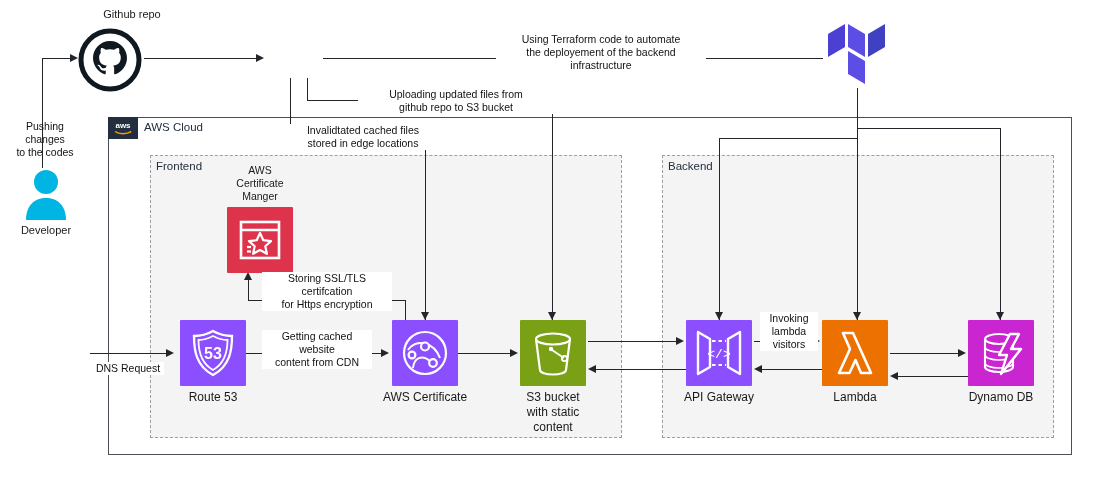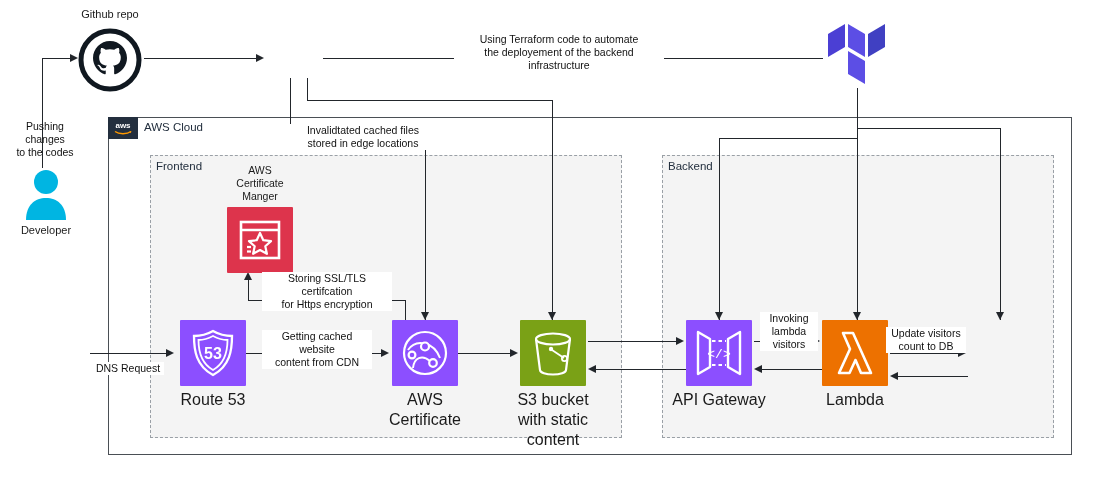--- a/index.html
+++ b/index.html
@@ -108,21 +108,21 @@
   .node-icon {
     width: 66px; height: 66px;
     border-radius: 1px;
     display: flex; align-items: center; justify-content: center;
     position: relative;
   }
   .node-caption {
     position: absolute;
     top: 70px; left: 50%;
     transform: translateX(-50%);
-    font-size: 16px;
+    font-size: 12px;
     color: #1a1a1a;
     text-align: center;
     line-height: 1.25;
     white-space: pre-line;
     width: 110px;
   }
   .node-toptitle {
     position: absolute;
     bottom: 70px; left: 50%;
     transform: translateX(-50%);
@@ -173,21 +173,21 @@
   <div class="group-title" style="left:156px; top:160px;">Frontend</div>
 
   <div class="group-box" style="left:662px; top:155px; width:392px; height:283px;"></div>
   <div class="group-title" style="left:668px; top:160px;">Backend</div>
 
   <div class="brand-node" style="left:78px; top:28px; width:64px; height:64px;">
     <svg width="64" height="64" viewBox="0 0 64 64">
       <circle cx="32" cy="32" r="29" fill="none" stroke="#101820" stroke-width="5"></circle>
       <path d="M32 13c-9.4 0-17 7.6-17 17 0 7.5 4.9 13.9 11.6 16.2 0.85 0.16 1.16-0.37 1.16-0.82 0-0.4-0.015-1.47-0.023-2.9-4.72 1.03-5.72-2.27-5.72-2.27-0.77-1.96-1.88-2.48-1.88-2.48-1.54-1.05 0.12-1.03 0.12-1.03 1.7 0.12 2.6 1.75 2.6 1.75 1.51 2.6 3.97 1.85 4.94 1.41 0.15-1.1 0.59-1.85 1.08-2.27-3.77-0.43-7.74-1.89-7.74-8.4 0-1.86 0.66-3.37 1.75-4.56-0.18-0.43-0.76-2.16 0.16-4.5 0 0 1.42-0.46 4.67 1.74a16.1 16.1 0 0 1 8.5 0c3.24-2.2 4.66-1.74 4.66-1.74 0.93 2.34 0.35 4.07 0.17 4.5 1.09 1.19 1.74 2.7 1.74 4.56 0 6.53-3.97 7.97-7.76 8.39 0.61 0.53 1.15 1.56 1.15 3.15 0 2.28-0.02 4.11-0.02 4.67 0 0.45 0.3 0.99 1.17 0.82C44.1 43.87 49 37.5 49 30c0-9.4-7.6-17-17-17z" fill="#101820"></path>
     </svg>
-    <div class="brand-caption" style="top:-20px;">Github repo</div>
+    <div class="brand-caption" style="top:-20px;margin-left:22px;">Github repo</div>
   </div>
 
 
   <div class="brand-node" style="left:826px; top:20px; width:62px; height:72px;">
     <svg width="62" height="72" viewBox="0 0 62 72">
 
       <polygon points="2,14 19,4 19,27 2,37" fill="#4b3fd4"></polygon>
 
       <polygon points="22,4 39,14 39,37 22,27" fill="#5c4ee5"></polygon>
 
@@ -276,49 +276,64 @@
 
   <div class="node" style="left:822px; top:320px;">
     <div class="node-icon" style="background:#ed7100;">
       <svg width="50" height="50" viewBox="0 0 50 50">
         <path d="M13 5 L23 5 L41 45 L31 45 L25.5 32 L19.5 45 L9 45 L20 21 L13 5 Z" fill="none" stroke="#ffffff" stroke-width="2.6" stroke-linejoin="round"></path>
       </svg>
     </div>
     <div class="node-caption">Lambda</div>
   </div>
 
+  <div class="node" style="left:968px; top:320px;">
+    <div class="node-icon" style="background:#c925d1;">
+      <svg width="50" height="50" viewBox="0 0 50 50">
+        <ellipse cx="23" cy="11" rx="14" ry="5" fill="none" stroke="#ffffff" stroke-width="2.1"></ellipse>
+        <path d="M9 11 L9 39 C9 41.8, 15.3 44, 23 44 C30.7 44, 37 41.8, 37 39 L37 11" fill="none" stroke="#ffffff" stroke-width="2.1"></path>
+        <path d="M9 19 C9 21.8, 15.3 24, 23 24 C30.7 24, 37 21.8, 37 19" fill="none" stroke="#ffffff" stroke-width="1.7"></path>
+        <path d="M9 27 C9 29.8, 15.3 32, 23 32 C30.7 32, 37 29.8, 37 27" fill="none" stroke="#ffffff" stroke-width="1.7"></path>
+        <path d="M9 35 C9 37.8, 15.3 40, 23 40 C30.7 40, 37 37.8, 37 35" fill="none" stroke="#ffffff" stroke-width="1.7"></path>
+        <polygon points="34,6 23,27 31,27 25,46 45,21 35,21 43,6" fill="#c925d1" stroke="#ffffff" stroke-width="2.4" stroke-linejoin="round"></polygon>
+      </svg>
+    </div>
+    <div class="node-caption">Dynamo DB</div>
+  </div>
 
   <div class="vline" style="left:42px; top:58px; height:110px;"></div>
   <div class="hline" style="left:42px; top:58px; width:30px;"></div>
   <div class="arrow right" style="left:70px; top:54px;"></div>
   <div class="edge-label nobg" style="left:4px; top:104px; width:82px;">Pushing changes
 to the codes</div>
 
   <div class="hline" style="left:144px; top:58px; width:114px;"></div>
   <div class="arrow right" style="left:256px; top:54px;"></div>
 
   <div class="hline" style="left:323px; top:58px; width:500px;"></div>
-  <div class="edge-label" style="left:454px; top:33px; width:210px;">Using Terraform code to automate
+  <div class="edge-label" style="left:496px; top:33px; width:210px;">Using Terraform code to automate
 the deployement of the backend infrastructure</div>
 
   <div class="vline" style="left:857px; top:88px; height:232px;"></div>
   <div class="arrow down" style="left:852.5px; top:312px;"></div>
 
   <div class="hline" style="left:719px; top:138px; width:139px;"></div>
   <div class="vline" style="left:719px; top:138px; height:182px;"></div>
   <div class="arrow down" style="left:714.5px; top:312px;"></div>
 
   <div class="hline" style="left:857px; top:128px; width:144px;"></div>
   <div class="vline" style="left:1000px; top:128px; height:192px;"></div>
   <div class="arrow down" style="left:995.5px; top:312px;"></div>
 
   <div class="vline" style="left:307px; top:78px; height:22px;"></div>
   <div class="hline" style="left:307px; top:100px; width:246px;"></div>
   <div class="vline" style="left:552px; top:100px; height:220px;"></div>
   <div class="arrow down" style="left:547.5px; top:312px;"></div>
+  <div class="edge-label" style="left:358px; top:88px; width:196px;">Uploading updated files from
+github repo to S3 bucket</div>
 
   <div class="vline" style="left:290px; top:78px; height:67px;"></div>
   <div class="hline" style="left:290px; top:145px; width:136px;"></div>
   <div class="vline" style="left:425px; top:145px; height:175px;"></div>
   <div class="arrow down" style="left:420.5px; top:312px;"></div>
   <div class="edge-label" style="left:265px; top:124px; width:196px;">Invalidtated cached files
 stored in edge locations</div>
 
   <div class="hline" style="left:90px; top:353px; width:78px;"></div>
   <div class="arrow right" style="left:166px; top:349px;"></div>
@@ -349,16 +364,14 @@
   <div class="hline" style="left:762px; top:369px; width:60px;"></div>
   <div class="arrow left" style="left:754px; top:365px;"></div>
   <div class="edge-label" style="left:760px; top:312px; width:58px;">Invoking
 lambda
 visitors</div>
 
   <div class="hline" style="left:890px; top:353px; width:70px;"></div>
   <div class="arrow right" style="left:958px; top:349px;"></div>
   <div class="hline" style="left:898px; top:376px; width:70px;"></div>
   <div class="arrow left" style="left:890px; top:372px;"></div>
-  <div class="edge-label" style="left:886px; top:327px; width:80px;">Update visitors
-count to DB</div>
 
 </div>
 
 </body></html>

